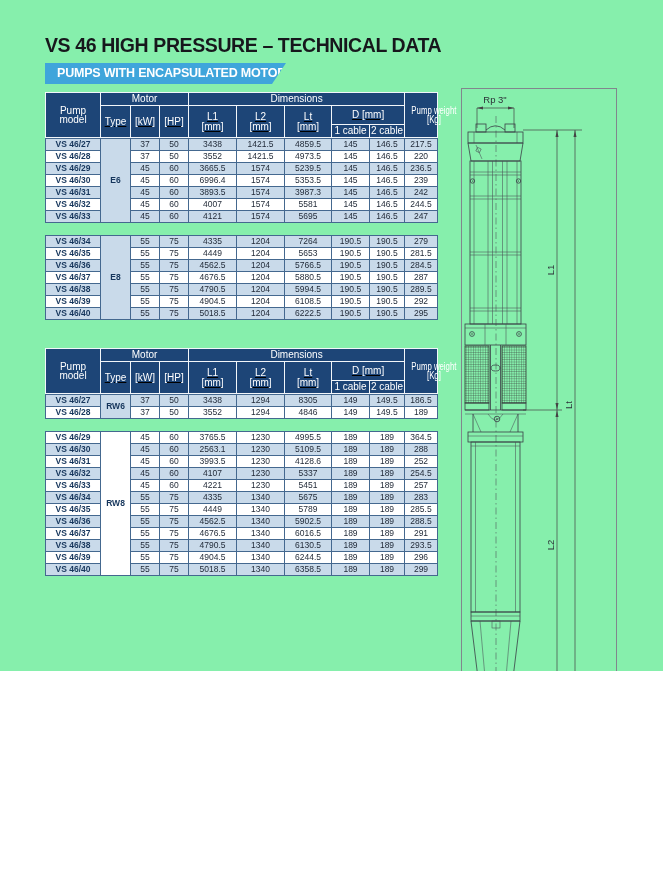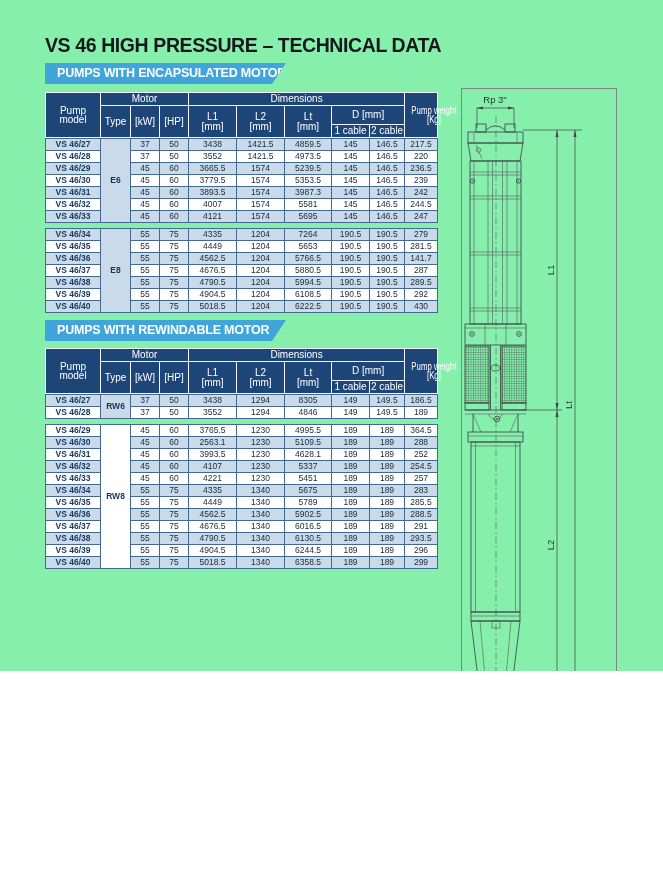--- a/index.html
+++ b/index.html
@@ -19,25 +19,25 @@
 
   .tablewrap { position:absolute; left:45px; width:392px; }
   .tablewrap.t1 { top:92px; }
   .tablewrap.t2 { top:348px; }
 
   table { border-collapse:collapse; table-layout:fixed; width:392px; }
   .head-table { border:1.5px solid var(--navy); }
   .head-table th { background:var(--navy); color:#fff; font-weight:400; font-size:10px;
                    border:1px solid #f2f6fa; text-align:center; vertical-align:middle;
                    padding:0; white-space:pre; line-height:9.5px; overflow:visible; }
-  .hr1 { height:13px; } .hr2 { height:19px; } .hr3 { height:13px; }
+  .hr1 { height:13px; } .hr2 { height:19px;text-decoration:underline; } .hr3 { height:13px; }
   .th-weight > span { display:inline-block; transform:scaleX(0.78); transform-origin:center; }
 
   .group { margin-top:0; }
-  .group + .group { margin-top:5px;border-radius:10px; }
+  .group + .group { margin-top:12px;border-radius:10px; }
   .group td { border:1px solid var(--grid); font-size:8.5px; color:#1e2735; text-align:center;
               height:12px; line-height:11px; padding:0; vertical-align:middle; background:#fff;
               white-space:nowrap; overflow:hidden; }
   .group tr.light td { background:var(--stripe); }
   .group td.model { font-weight:700; color:var(--model); }
   .group td.typecell { font-weight:600; color:var(--model); background:#fff; }
   .group td.typecell.light { background:var(--stripe); }
 
   .diagram { position:absolute; left:461px; top:88px; width:156px; height:697px; }
   .diagram svg { display:block; }
@@ -143,21 +143,21 @@
             <td>1574</td>
             <td>5239.5</td>
             <td>145</td>
             <td>146.5</td>
             <td>236.5</td>
           </tr>
           <tr>
             <td class="model">VS 46/30</td>
             <td>45</td>
             <td>60</td>
-            <td>3779.5</td>
+            <td>6996.4</td>
             <td>1574</td>
             <td>5353.5</td>
             <td>145</td>
             <td>146.5</td>
             <td>239</td>
           </tr>
           <tr class="light">
             <td class="model">VS 46/31</td>
             <td>45</td>
             <td>60</td>
@@ -231,21 +231,21 @@
           </tr>
           <tr class="light">
             <td class="model">VS 46/36</td>
             <td>55</td>
             <td>75</td>
             <td>4562.5</td>
             <td>1204</td>
             <td>5766.5</td>
             <td>190.5</td>
             <td>190.5</td>
-            <td>141.7</td>
+            <td>284.5</td>
           </tr>
           <tr>
             <td class="model">VS 46/37</td>
             <td>55</td>
             <td>75</td>
             <td>4676.5</td>
             <td>1204</td>
             <td>5880.5</td>
             <td>190.5</td>
             <td>190.5</td>
@@ -275,29 +275,26 @@
           </tr>
           <tr class="light">
             <td class="model">VS 46/40</td>
             <td>55</td>
             <td>75</td>
             <td>5018.5</td>
             <td>1204</td>
             <td>6222.5</td>
             <td>190.5</td>
             <td>190.5</td>
-            <td>430</td>
+            <td>295</td>
           </tr>
         </tbody>
       </table>
     </div>
 
-  <div class="banner b2">
-    <span>PUMPS WITH REWINDABLE MOTOR</span>
-  </div>
   <div class="tablewrap t2" id="table1">
       <table class="head-table">
         <colgroup>
           <col style="width: 55px;">
           <col style="width: 30px;">
           <col style="width: 29px;">
           <col style="width: 29px;">
           <col style="width: 48px;">
           <col style="width: 48px;">
           <col style="width: 47px;">
@@ -407,21 +404,21 @@
             <td>189</td>
             <td>189</td>
             <td>288</td>
           </tr>
           <tr>
             <td class="model">VS 46/31</td>
             <td>45</td>
             <td>60</td>
             <td>3993.5</td>
             <td>1230</td>
-            <td>4628.1</td>
+            <td>4128.6</td>
             <td>189</td>
             <td>189</td>
             <td>252</td>
           </tr>
           <tr class="light">
             <td class="model">VS 46/32</td>
             <td>45</td>
             <td>60</td>
             <td>4107</td>
             <td>1230</td>

